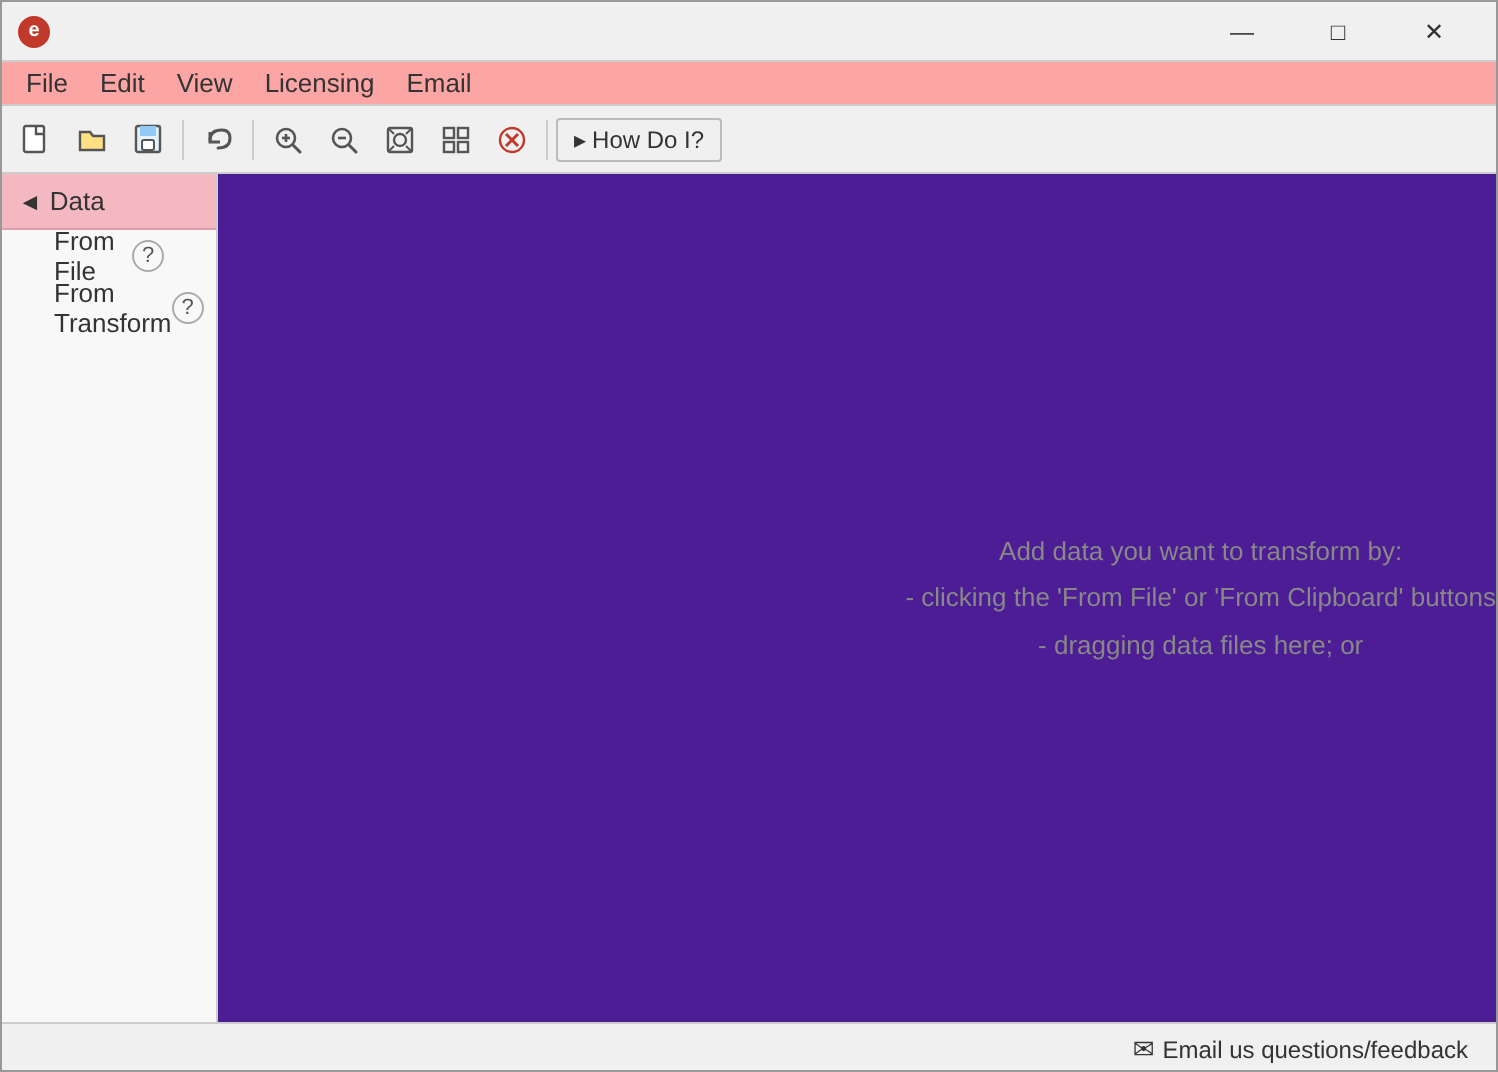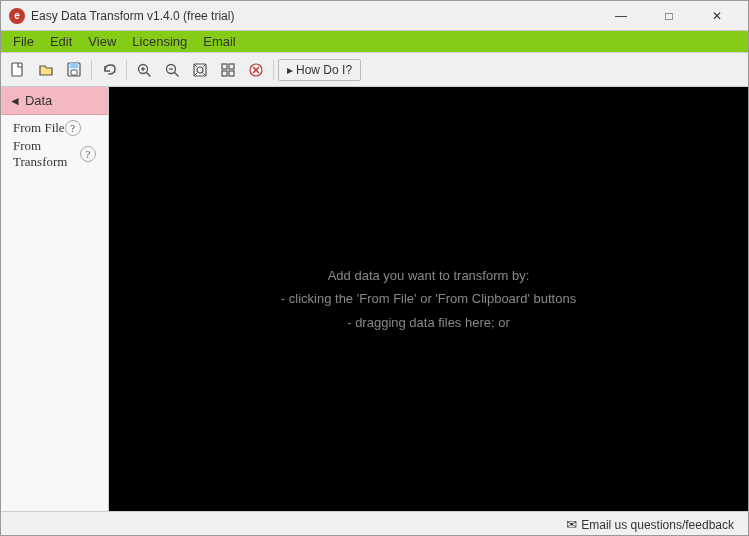--- a/index.html
+++ b/index.html
@@ -70,21 +70,21 @@
       background: transparent;
       border: none;
       outline: none;
     }
 
     
     .menu-bar {
       display: flex;
       align-items: center;
       height: 22px;
-      background: #84cc16;
+      background: #fca5a5;
       border-bottom: 1px solid #ccc;
       padding: 0 4px;
     }
 
     .menu-item {
       padding: 2px 8px;
       cursor: pointer;
       font-size: 13px;
       color: #333;
       height: 22px;
@@ -169,26 +169,26 @@
 
     .input-label {
       font-size: 13px;
       color: #333;
       font-weight: normal;
     }
 
     .panel-item {
       display: flex;
       align-items: center;
-      padding: 4px 12px;
+      justify-content: space-between;
+      padding: 4px 26px;
       cursor: pointer;
       height: 26px;
       color: #333;
       font-size: 13px;
-      font-family: Liberation Serif, serif;
     }
 
     .panel-item-label {
       font-size: 13px;
     }
 
     .help-circle {
       width: 16px;
       height: 16px;
       border-radius: 50%;
@@ -198,24 +198,24 @@
       justify-content: center;
       font-size: 11px;
       color: #555;
       cursor: pointer;
       flex-shrink: 0;
     }
 
     
     .main-content {
       flex: 1;
-      background: #000000;
-      display: flex;
-      align-items: center;
-      justify-content: center;
+      background: #4c1d95;
+      display: flex;
+      align-items: center;
+      justify-content: flex-end;
     }
 
     .placeholder-text {
       text-align: center;
       color: #888;
       font-size: 13px;
       line-height: 1.8;
     }
 
     
@@ -246,21 +246,20 @@
     }
   </style>
 </head>
 <body>
 
 <div class="title-bar">
   <div class="title-bar-left">
     <div class="app-icon">
       <span>e</span>
     </div>
-    <span class="title-text">Easy Data Transform v1.4.0 (free trial)</span>
   </div>
   <div class="title-bar-controls">
     <button class="title-control">—</button>
     <button class="title-control">□</button>
     <button class="title-control close">✕</button>
   </div>
 </div>
 
 <div class="menu-bar">
   <div class="menu-item">File</div>

